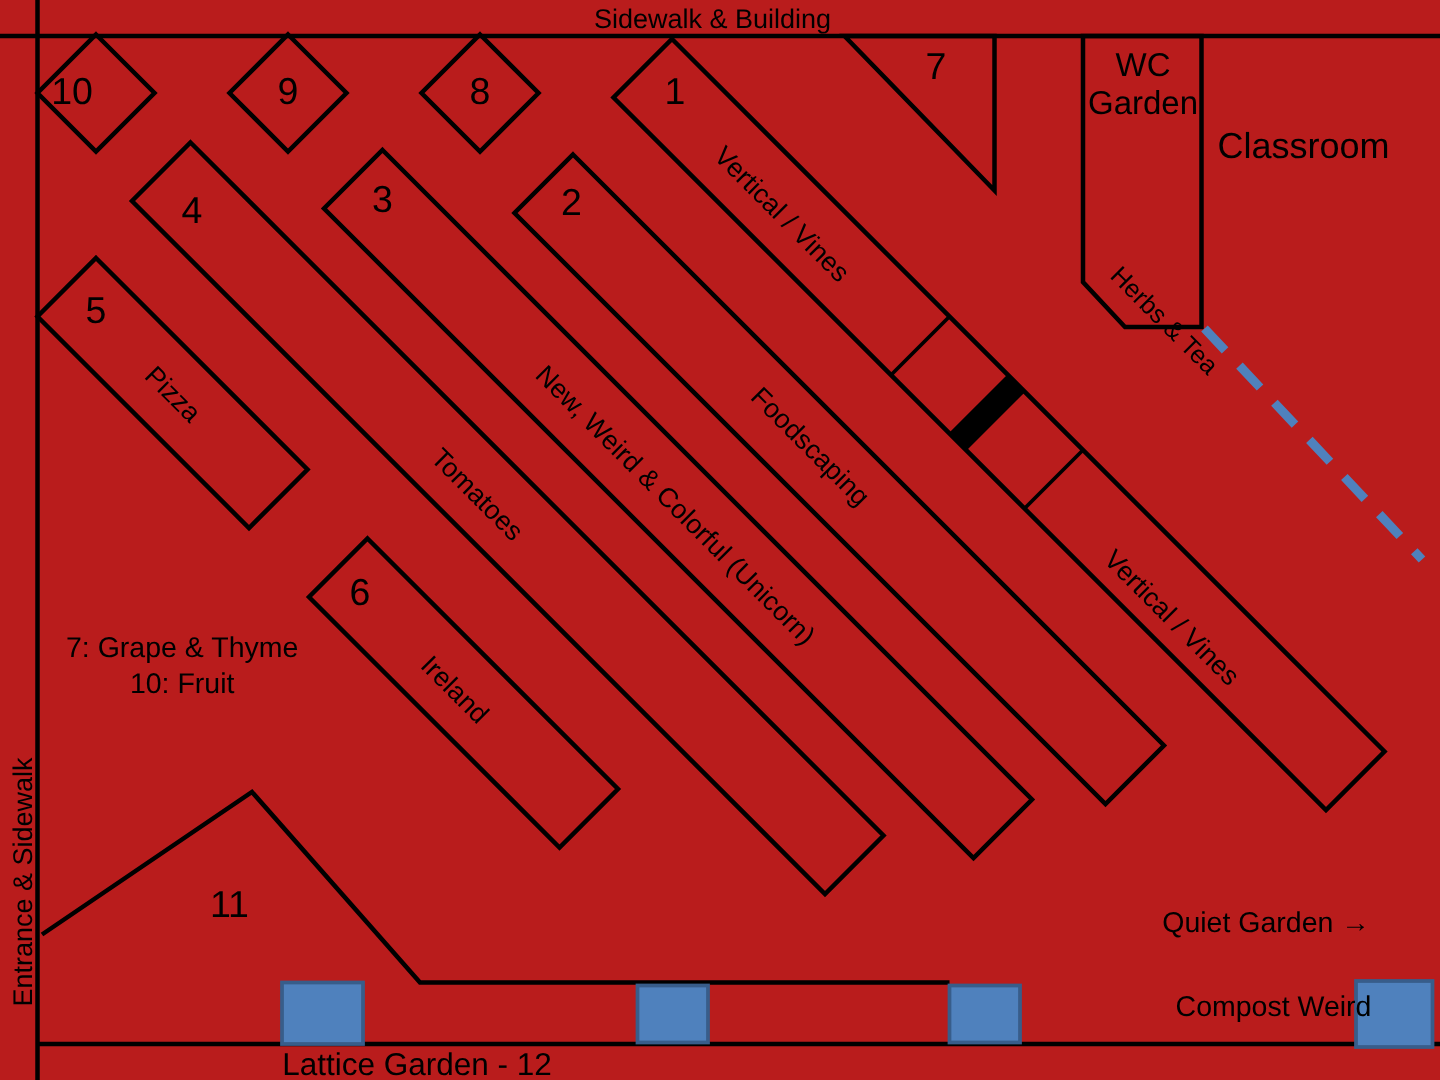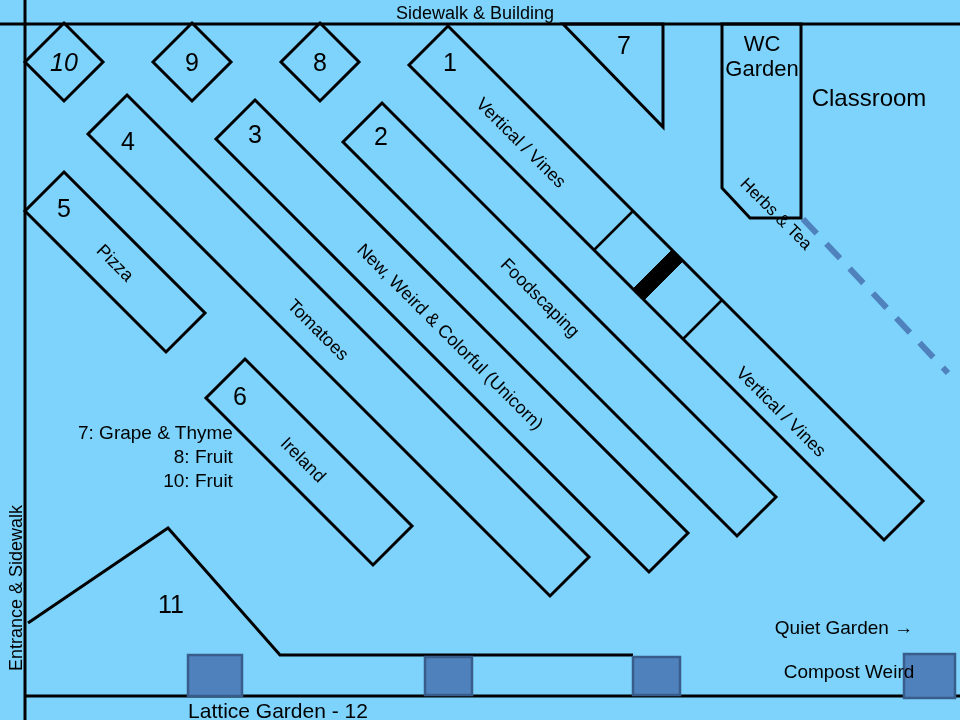--- a/index.html
+++ b/index.html
@@ -1,33 +1,33 @@
 <!DOCTYPE html>
 <html><head>
 <meta charset="utf-8">
 <style>
   html,body{margin:0;padding:0;background:#fff;}
   #canvas{
-    position:relative;width:960px;height:720px;background:#7dd3fc;
+    position:relative;width:960px;height:720px;background:#b91c1c;
     font-family:"Liberation Sans",sans-serif;overflow:hidden;
   }
   #shapes{position:absolute;left:0;top:0;width:960px;height:720px;}
   .lbl{
     position:absolute;color:#000;white-space:nowrap;line-height:1.15;
     transform:translate(-50%,-50%);text-align:center;
   }
   .rot45{transform:translate(-50%,-50%) rotate(45deg);}
   .rotccw{transform:translate(-50%,-50%) rotate(-90deg);}
   .num{font-size:25px;}
   .bedname{font-size:18px;}
   .small{font-size:21px;}
   .mid{font-size:19px;}
   .legend{
     position:absolute;left:44px;top:421px;font-size:19px;line-height:24px;
-    color:#000;text-align:right;white-space:nowrap;margin-left:34px;
+    color:#000;text-align:center;white-space:nowrap;
   }
   .pre{white-space:pre-line;}
 </style>
 </head>
 <body>
 
 <div id="canvas">
 
   <svg id="shapes" viewBox="0 0 960 720" xmlns="http://www.w3.org/2000/svg">
 
@@ -64,42 +64,41 @@
   </svg>
 
   <div class="lbl mid" style="left:475px;top:13px;font-size:18px;">Sidewalk &amp; Building</div>
   <div class="lbl rotccw" style="left:16px;top:588px;font-size:18px;">Entrance &amp; Sidewalk</div>
   <div class="lbl small" style="left:278px;top:711px;">Lattice Garden - 12</div>
 
   <div class="lbl" style="left:869px;top:98px;font-size:24px;">Classroom</div>
   <div class="lbl pre" style="left:762px;top:56px;font-size:22px;">WC
 Garden</div>
   <div class="lbl rot45" style="left:776px;top:214px;font-size:17px;">Herbs &amp; Tea</div>
-  <div class="lbl mid" style="left:844px;top:616px;margin-top:12px;">Quiet Garden →</div>
+  <div class="lbl mid" style="left:844px;top:616px;">Quiet Garden →</div>
   <div class="lbl mid" style="left:849px;top:672px;">Compost Weird</div>
 
-  <div class="lbl num" style="left:64px;top:62px;font-style:italic;">10</div>
+  <div class="lbl num" style="left:48px;top:62px;">10</div>
   <div class="lbl num" style="left:192px;top:62px;">9</div>
   <div class="lbl num" style="left:320px;top:62px;">8</div>
   <div class="lbl num" style="left:450px;top:62px;">1</div>
   <div class="lbl num" style="left:624px;top:45px;">7</div>
   <div class="lbl num" style="left:381px;top:136px;">2</div>
   <div class="lbl num" style="left:255px;top:134px;">3</div>
   <div class="lbl num" style="left:128px;top:141px;">4</div>
   <div class="lbl num" style="left:64px;top:208px;">5</div>
   <div class="lbl num" style="left:240px;top:396px;">6</div>
-  <div class="lbl num" style="left:153px;top:604px;margin-left:18px;">11</div>
+  <div class="lbl num" style="left:153px;top:604px;">11</div>
 
   <div class="lbl bedname rot45" style="left:521px;top:143px;">Vertical / Vines</div>
   <div class="lbl bedname rot45" style="left:781px;top:412px;">Vertical / Vines</div>
   <div class="lbl bedname rot45" style="left:540px;top:298px;">Foodscaping</div>
   <div class="lbl bedname rot45" style="left:450px;top:337px;">New, Weird &amp; Colorful (Unicorn)</div>
   <div class="lbl bedname rot45" style="left:318px;top:330px;">Tomatoes</div>
   <div class="lbl bedname rot45" style="left:115px;top:263px;">Pizza</div>
   <div class="lbl bedname rot45" style="left:303px;top:460px;">Ireland</div>
 
   <div class="legend">
     <div>7: Grape &amp; Thyme</div>
-    <div>8: Fruit</div>
     <div>10: Fruit</div>
   </div>
 
 </div>
 
 </body></html>

